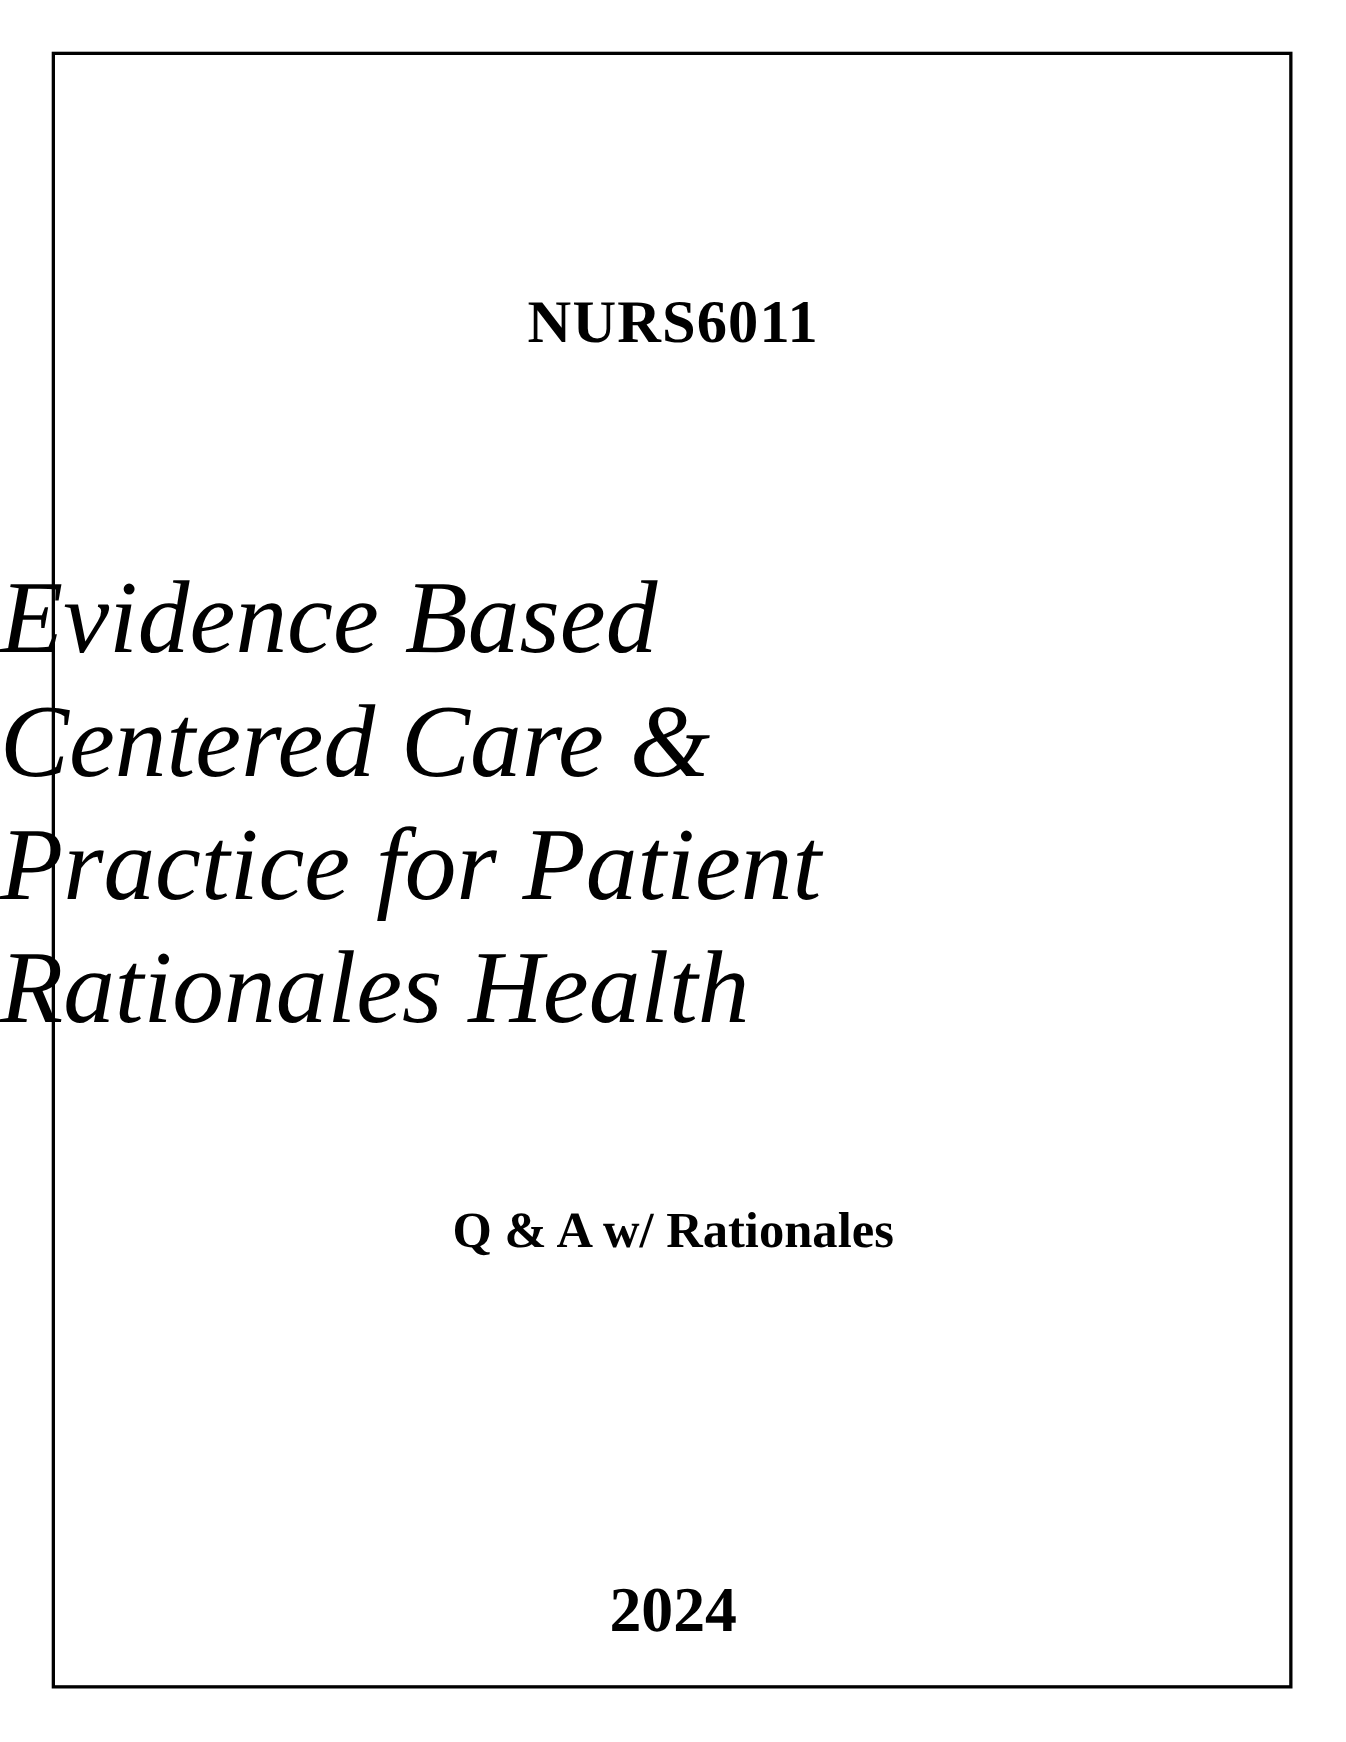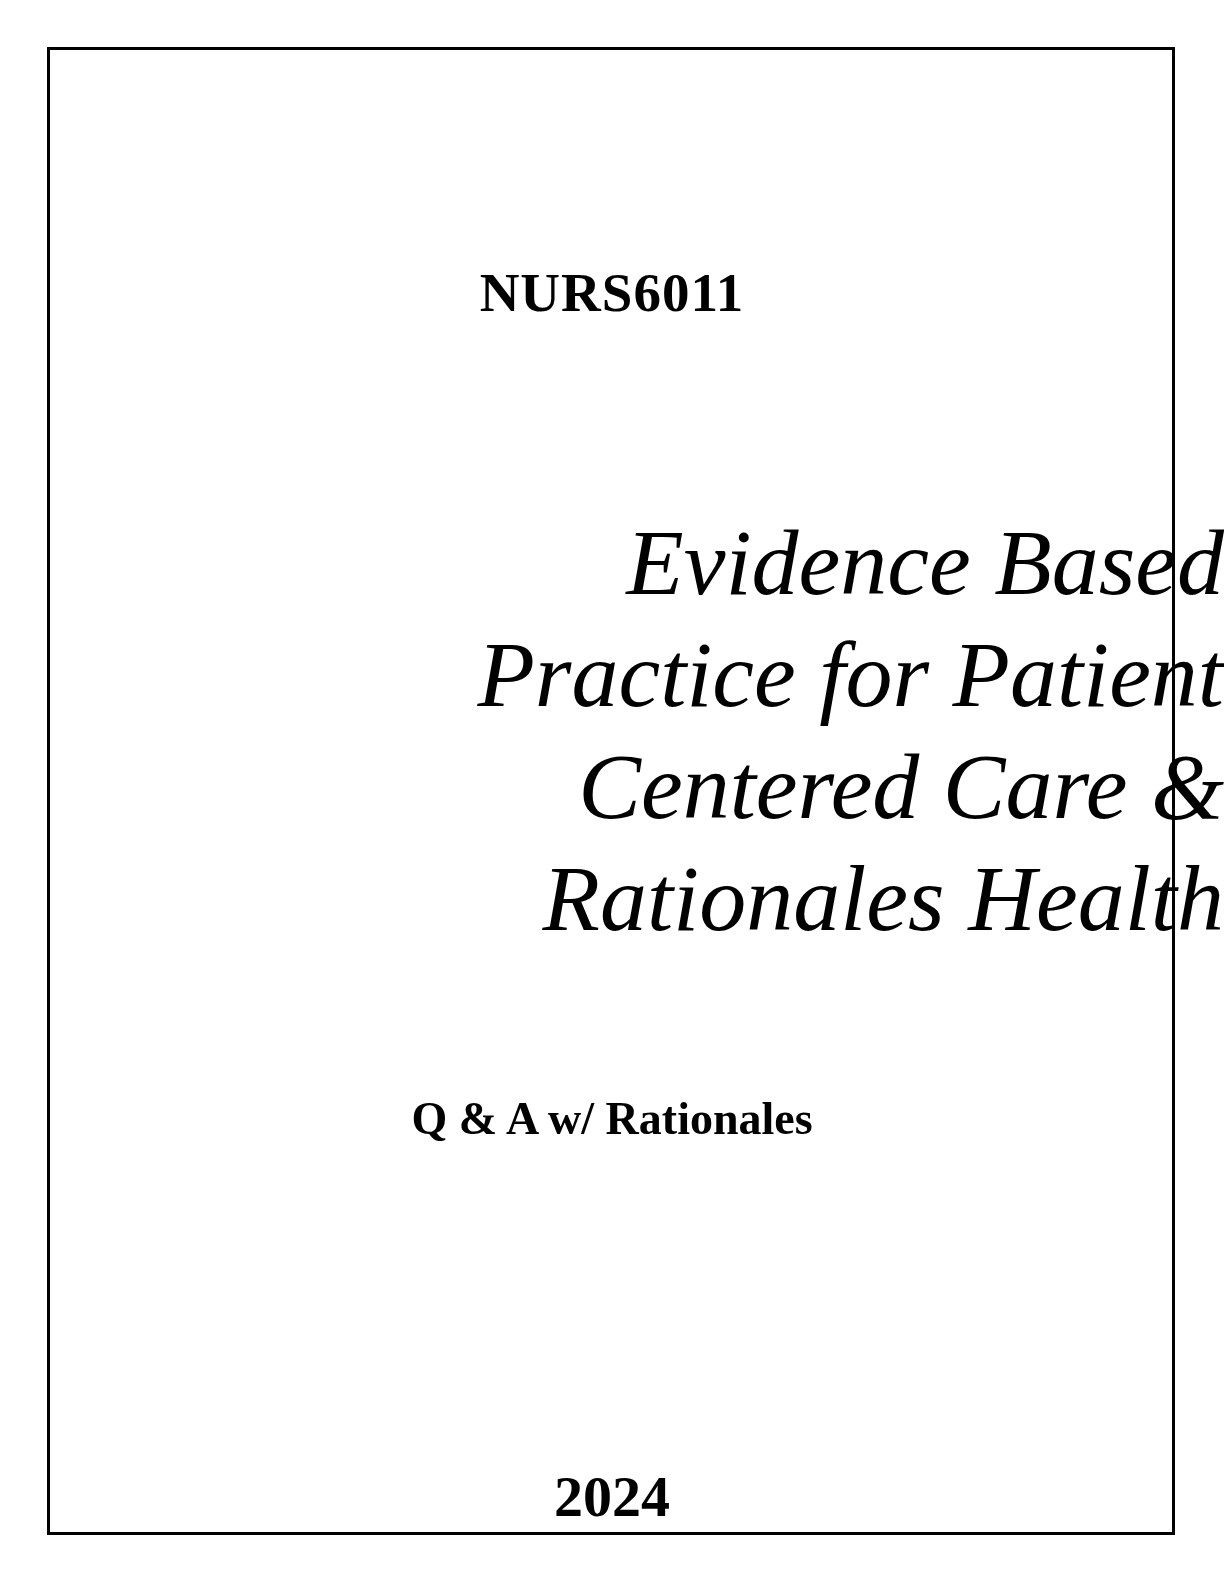--- a/index.html
+++ b/index.html
@@ -35,21 +35,21 @@
     font-weight: bold;
     line-height: 64px;
     letter-spacing: 1px;
     margin-top: 28px;
   }
   .doc-title {
     position: absolute;
     left: 0;
     top: 506px;
     width: 100%;
-    text-align: right;
+    text-align: left;
     font-style: italic;
     font-weight: normal;
     font-size: 94px;
     line-height: 112px;
   }
   .doc-subtitle {
     position: absolute;
     left: 0;
     top: 1084px;
     width: 100%;
@@ -60,34 +60,33 @@
   }
   .doc-year {
     position: absolute;
     left: 0;
     top: 1429px;
     width: 100%;
     text-align: center;
     font-size: 58px;
     font-weight: bold;
     line-height: 70px;
-    margin-top: 33px;
   }
 </style>
 </head>
 <body>
 
 <div class="page">
   <div class="border-frame"></div>
 
   <div class="course-code">NURS6011</div>
 
   <div class="doc-title">
     <div>Evidence Based</div>
+    <div>Centered Care &amp;</div>
     <div>Practice for Patient</div>
-    <div>Centered Care &amp;</div>
     <div>Rationales Health</div>
   </div>
 
   <div class="doc-subtitle">Q &amp; A w/ Rationales</div>
 
   <div class="doc-year">2024</div>
 </div>
 
 </body></html>

